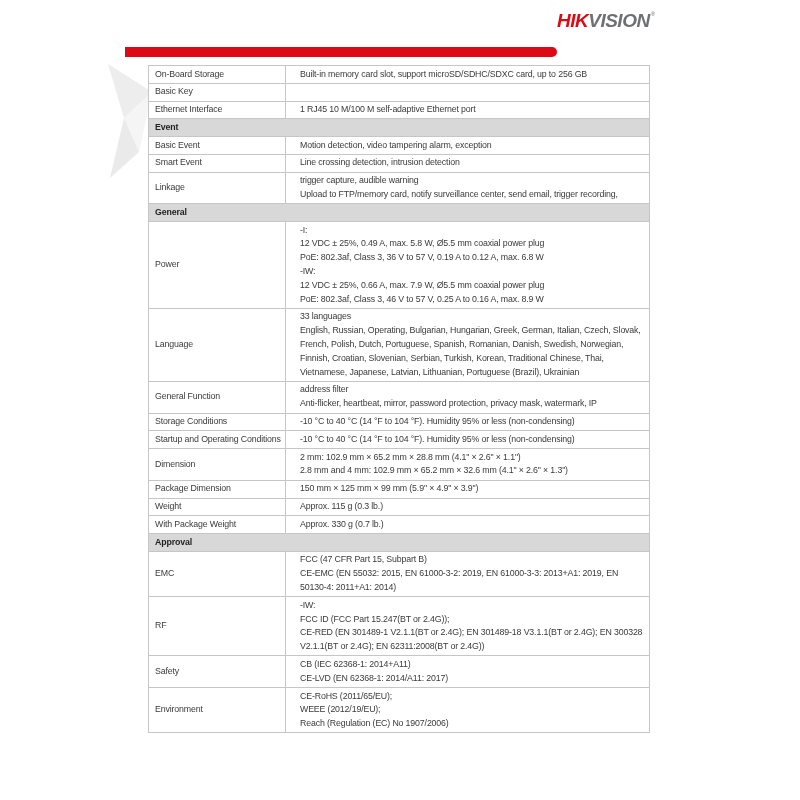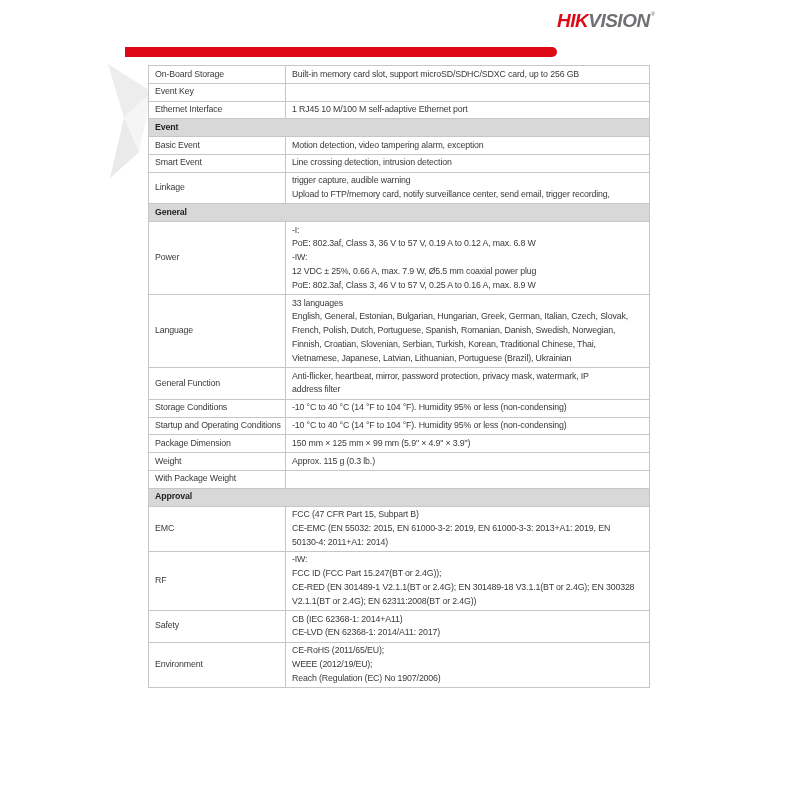--- a/index.html
+++ b/index.html
@@ -24,21 +24,21 @@
 
   
   .spec-table { position:absolute; left:148px; top:65px; width:502px; background:#fff;
                 border:1px solid var(--border,#c6c6c6); border-bottom:none; z-index:1;
                 color:var(--text,#3a3a3a); font-size:8.8px; letter-spacing:-0.15px; }
   .row { display:flex; border-bottom:1px solid var(--border,#c6c6c6); min-height:15px; }
   .cell { line-height:13.8px; display:flex; flex-direction:column; justify-content:center; }
   .label-cell { flex:0 0 137px; border-right:1px solid var(--border,#c6c6c6);
                 padding:1.5px 4px 1.5px 6px; }
   .value-cell { flex:1 1 auto; padding:1.5px 6px; overflow:hidden; }
-  .vline { white-space:nowrap; }
+  .vline { white-space:nowrap;margin-left:8px; }
   .row.section { background:var(--section-bg,#d8d8d8);align-items:center; }
   .section-label { flex:1; font-weight:700; color:#1f1f1f; line-height:13.8px;
                    padding:1.5px 4px 1.5px 6px; }
 </style>
 </head>
 <body>
 
 <div class="page">
 
   <svg class="watermark" width="60" height="125" viewBox="0 0 60 125" aria-hidden="true">
@@ -54,21 +54,21 @@
   <div class="redbar"></div>
 
   <div class="spec-table">
       <div class="row">
         <div class="cell label-cell">On-Board Storage</div>
         <div class="cell value-cell">
           <div class="vline">Built-in memory card slot, support microSD/SDHC/SDXC card, up to 256 GB</div>
         </div>
       </div>
       <div class="row">
-        <div class="cell label-cell">Event Key</div>
+        <div class="cell label-cell">Basic Key</div>
       </div>
       <div class="row">
         <div class="cell label-cell">Ethernet Interface</div>
         <div class="cell value-cell">
           <div class="vline">1 RJ45 10 M/100 M self-adaptive Ethernet port</div>
         </div>
       </div>
       <div class="row section">
         <div class="section-label">Event</div>
       </div>
@@ -91,69 +91,80 @@
           <div class="vline">Upload to FTP/memory card, notify surveillance center, send email, trigger recording,</div>
         </div>
       </div>
       <div class="row section">
         <div class="section-label">General</div>
       </div>
       <div class="row">
         <div class="cell label-cell">Power</div>
         <div class="cell value-cell">
           <div class="vline">-I:</div>
+          <div class="vline">12 VDC ± 25%, 0.49 A, max. 5.8 W, Ø5.5 mm coaxial power plug</div>
           <div class="vline">PoE: 802.3af, Class 3, 36 V to 57 V, 0.19 A to 0.12 A, max. 6.8 W</div>
           <div class="vline">-IW:</div>
           <div class="vline">12 VDC ± 25%, 0.66 A, max. 7.9 W, Ø5.5 mm coaxial power plug</div>
           <div class="vline">PoE: 802.3af, Class 3, 46 V to 57 V, 0.25 A to 0.16 A, max. 8.9 W</div>
         </div>
       </div>
       <div class="row">
         <div class="cell label-cell">Language</div>
         <div class="cell value-cell">
           <div class="vline">33 languages</div>
-          <div class="vline">English, General, Estonian, Bulgarian, Hungarian, Greek, German, Italian, Czech, Slovak,</div>
+          <div class="vline">English, Russian, Operating, Bulgarian, Hungarian, Greek, German, Italian, Czech, Slovak,</div>
           <div class="vline">French, Polish, Dutch, Portuguese, Spanish, Romanian, Danish, Swedish, Norwegian,</div>
           <div class="vline">Finnish, Croatian, Slovenian, Serbian, Turkish, Korean, Traditional Chinese, Thai,</div>
           <div class="vline">Vietnamese, Japanese, Latvian, Lithuanian, Portuguese (Brazil), Ukrainian</div>
         </div>
       </div>
       <div class="row">
         <div class="cell label-cell">General Function</div>
         <div class="cell value-cell">
+          <div class="vline">address filter</div>
           <div class="vline">Anti-flicker, heartbeat, mirror, password protection, privacy mask, watermark, IP</div>
-          <div class="vline">address filter</div>
         </div>
       </div>
       <div class="row">
         <div class="cell label-cell">Storage Conditions</div>
         <div class="cell value-cell">
           <div class="vline">-10 °C to 40 °C (14 °F to 104 °F). Humidity 95% or less (non-condensing)</div>
         </div>
       </div>
       <div class="row">
         <div class="cell label-cell">Startup and Operating Conditions</div>
         <div class="cell value-cell">
           <div class="vline">-10 °C to 40 °C (14 °F to 104 °F). Humidity 95% or less (non-condensing)</div>
         </div>
       </div>
       <div class="row">
+        <div class="cell label-cell">Dimension</div>
+        <div class="cell value-cell">
+          <div class="vline">2 mm: 102.9 mm × 65.2 mm × 28.8 mm (4.1" × 2.6" × 1.1")</div>
+          <div class="vline">2.8 mm and 4 mm: 102.9 mm × 65.2 mm × 32.6 mm (4.1" × 2.6" × 1.3")</div>
+        </div>
+      </div>
+      <div class="row">
         <div class="cell label-cell">Package Dimension</div>
         <div class="cell value-cell">
           <div class="vline">150 mm × 125 mm × 99 mm (5.9" × 4.9" × 3.9")</div>
         </div>
       </div>
       <div class="row">
         <div class="cell label-cell">Weight</div>
         <div class="cell value-cell">
           <div class="vline">Approx. 115 g (0.3 lb.)</div>
         </div>
       </div>
       <div class="row">
         <div class="cell label-cell">With Package Weight</div>
+        <div class="cell value-cell">
+          <div class="vline">Approx. 330 g (0.7 lb.)</div>
+        </div>
       </div>
       <div class="row section">
         <div class="section-label">Approval</div>
       </div>
       <div class="row">
         <div class="cell label-cell">EMC</div>
         <div class="cell value-cell">
           <div class="vline">FCC (47 CFR Part 15, Subpart B)</div>
           <div class="vline">CE-EMC (EN 55032: 2015, EN 61000-3-2: 2019, EN 61000-3-3: 2013+A1: 2019, EN</div>
           <div class="vline">50130-4: 2011+A1: 2014)</div>

